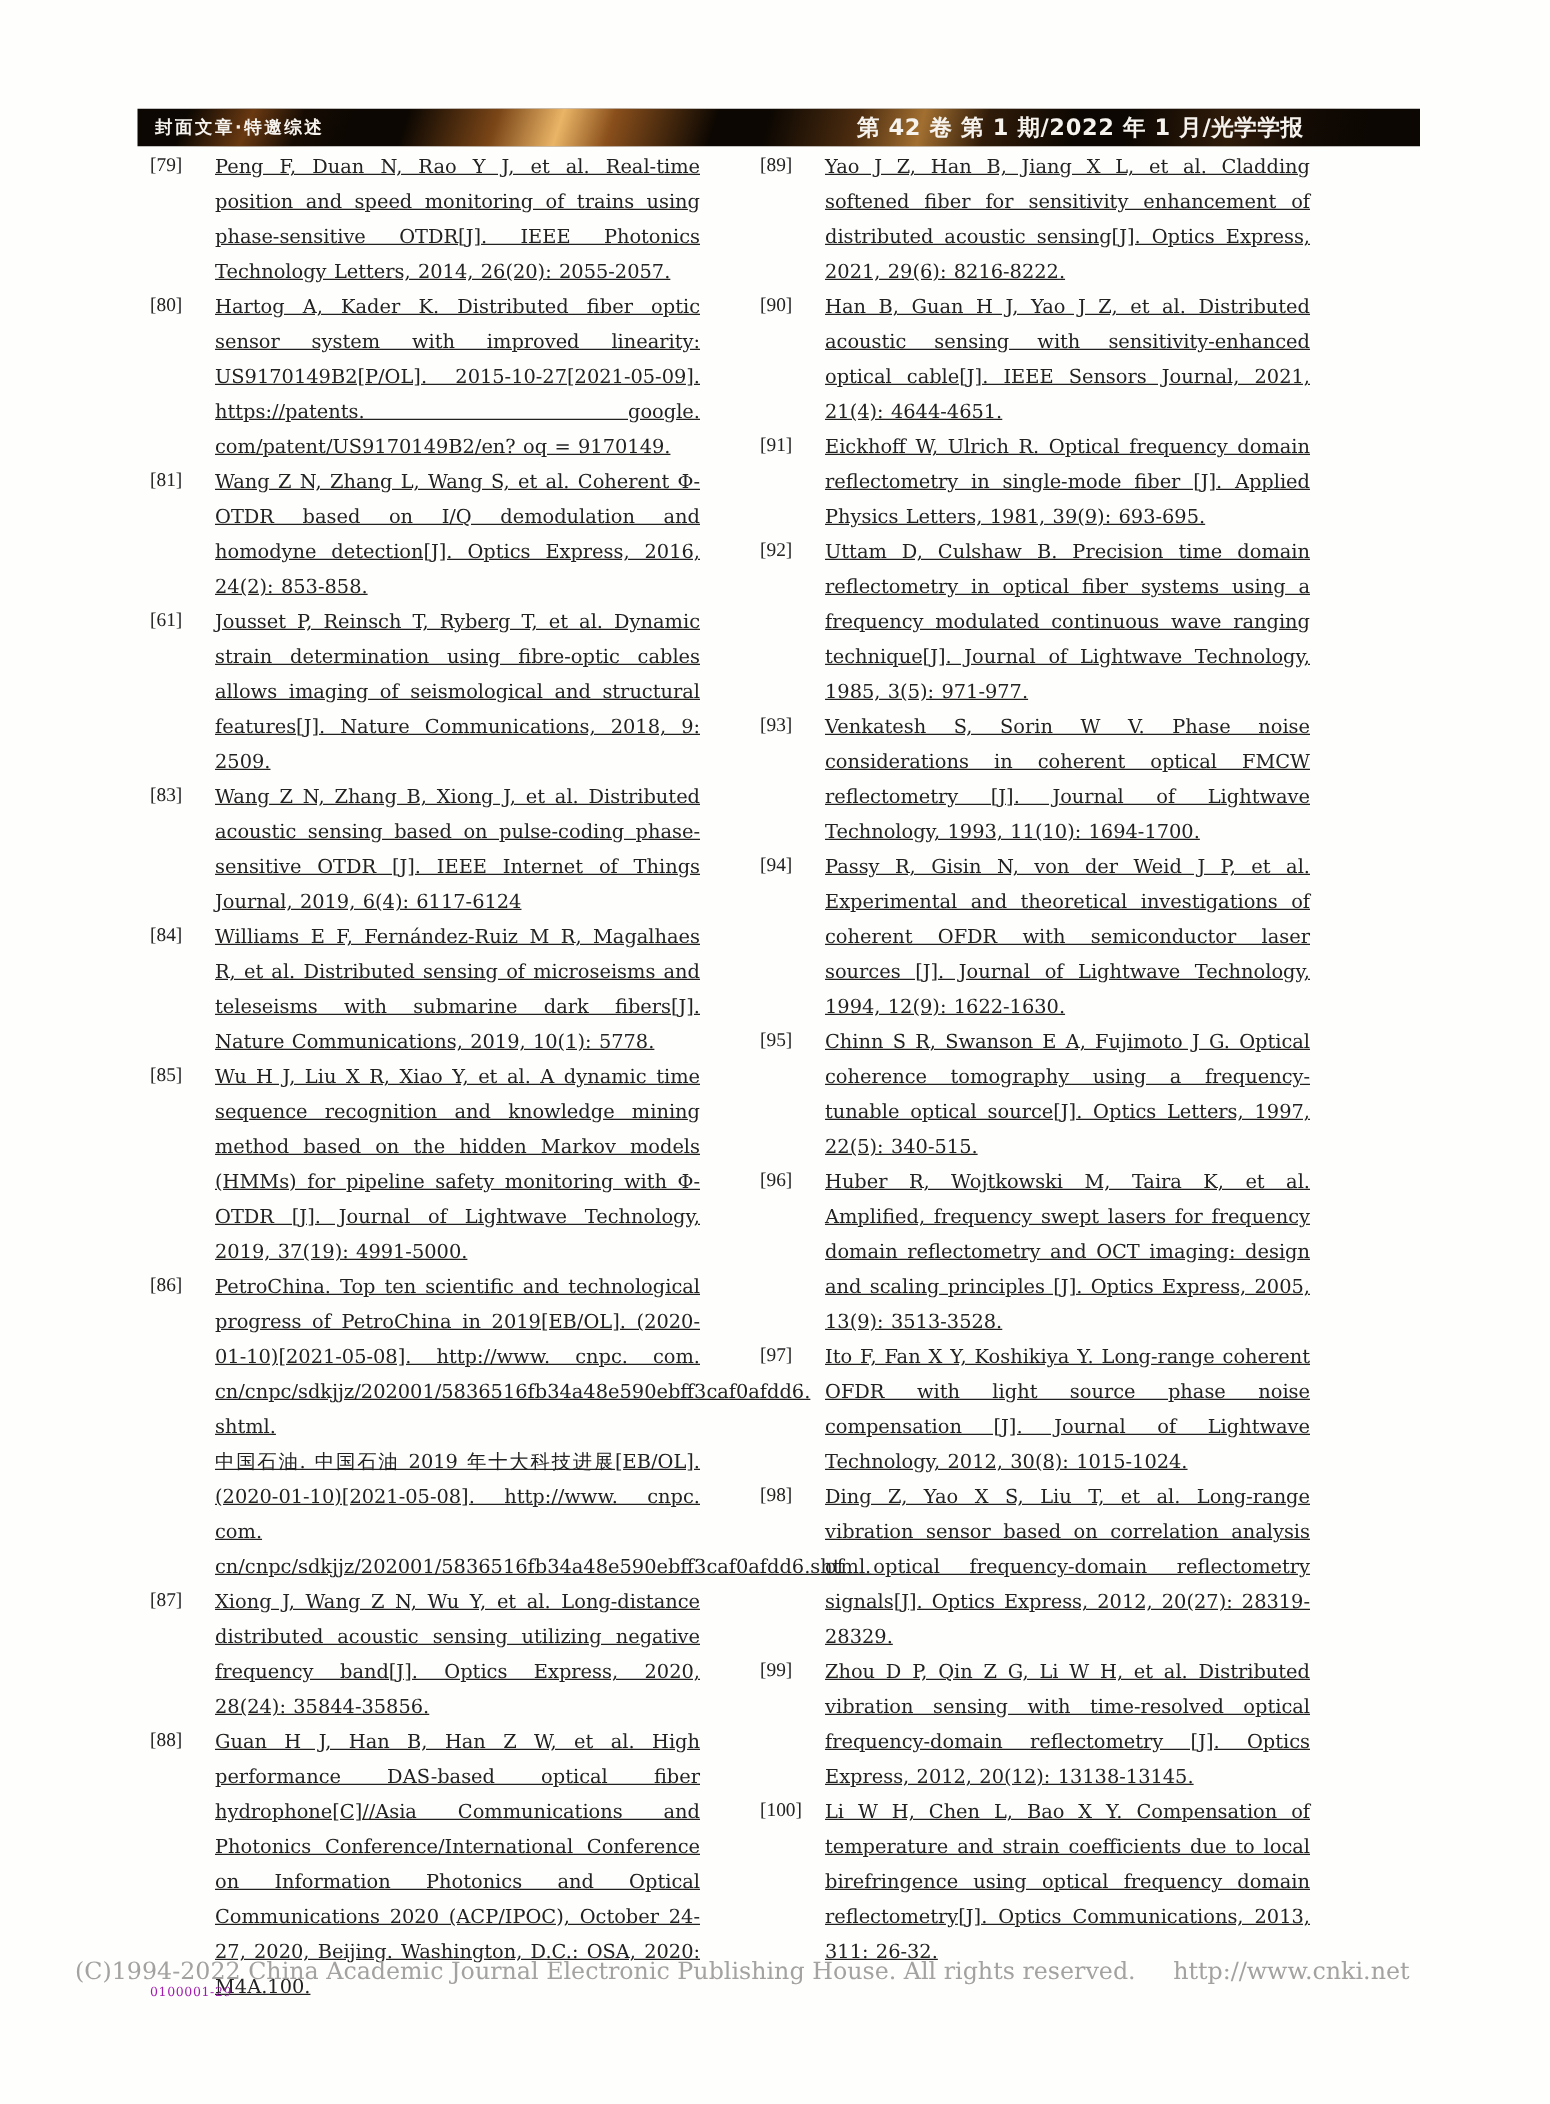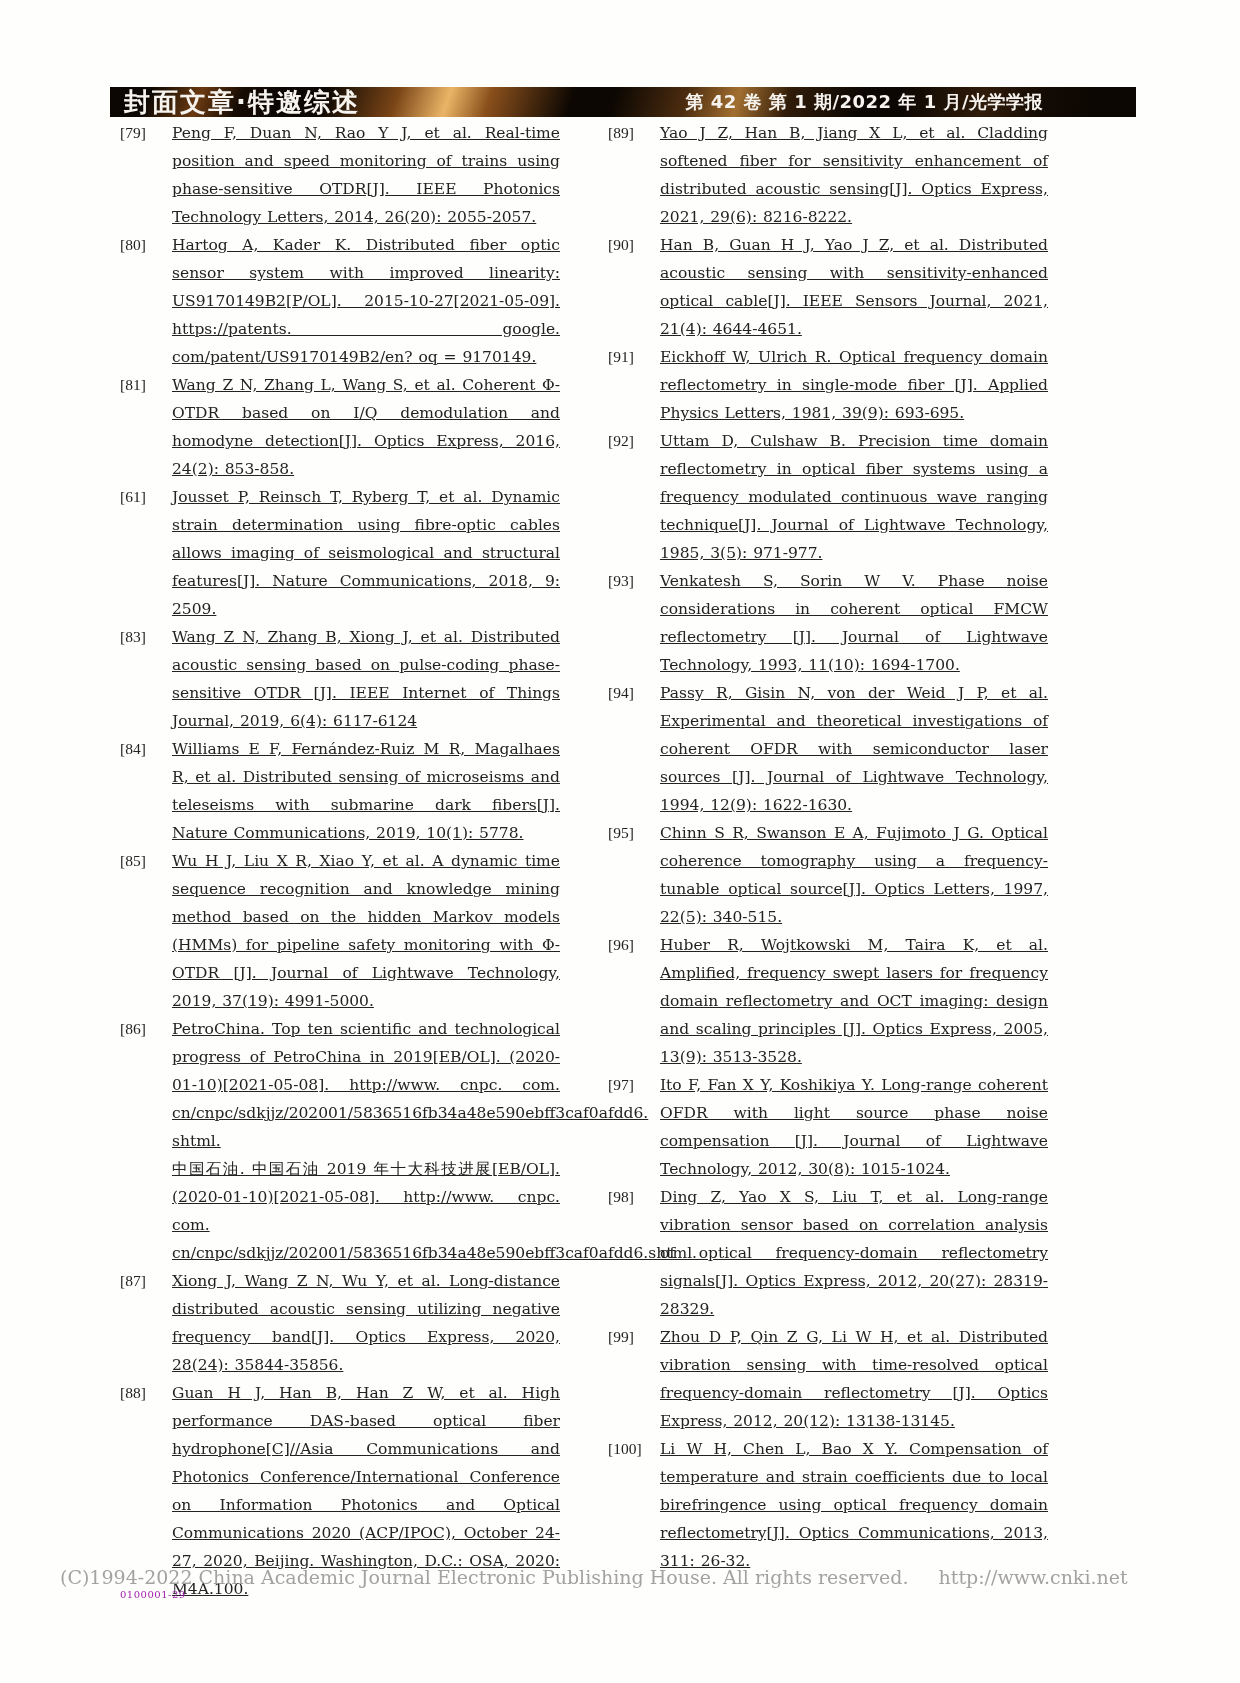--- a/index.html
+++ b/index.html
@@ -22,21 +22,21 @@
       linear-gradient(112deg, rgba(90,48,14,0) 4%, rgba(122,66,20,0.85) 9%, rgba(40,20,6,0.35) 13%, rgba(0,0,0,0) 17%),
       linear-gradient(108deg, rgba(0,0,0,0) 21%, rgba(150,85,28,0.80) 28%, rgba(246,190,108,0.95) 33%, rgba(160,92,32,0.85) 37%, rgba(0,0,0,0) 45%),
       linear-gradient(104deg, rgba(0,0,0,0) 49%, rgba(128,74,26,0.55) 56%, rgba(212,146,64,0.75) 61%, rgba(92,52,18,0.45) 66%, rgba(0,0,0,0) 73%),
       linear-gradient(98deg,  rgba(0,0,0,0) 77%, rgba(84,48,18,0.5) 85%, rgba(30,16,6,0.35) 91%, rgba(0,0,0,0) 96%);
     display:flex; align-items:center; justify-content:space-between;
     box-sizing:border-box;
     padding:0 93px 0 14px;
   }
   .header-left {
     font-family:"DejaVu Sans", sans-serif;
-    font-weight:bold; font-size:26px; color:#f6f3ee;
+    font-weight:bold; font-size:14px; color:#f6f3ee;
     letter-spacing:2px; white-space:nowrap;
   }
   .header-right {
     font-family:"DejaVu Sans", sans-serif;
     font-weight:bold; font-size:18px; color:#f6f3ee;
     letter-spacing:0.5px; white-space:nowrap;
   }
 
   
   .col {

